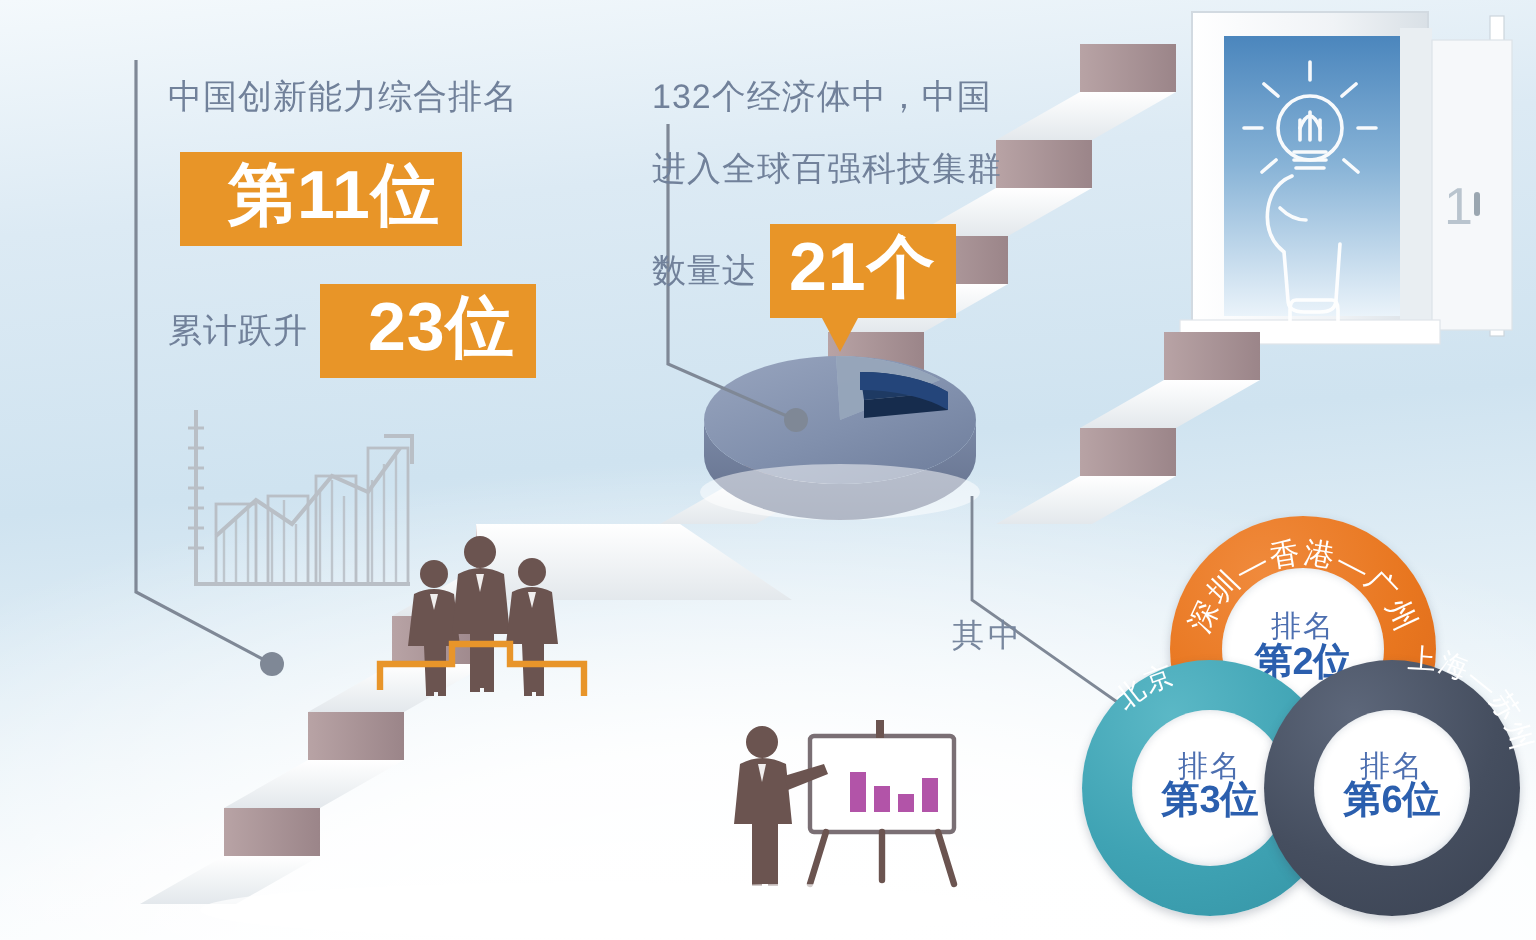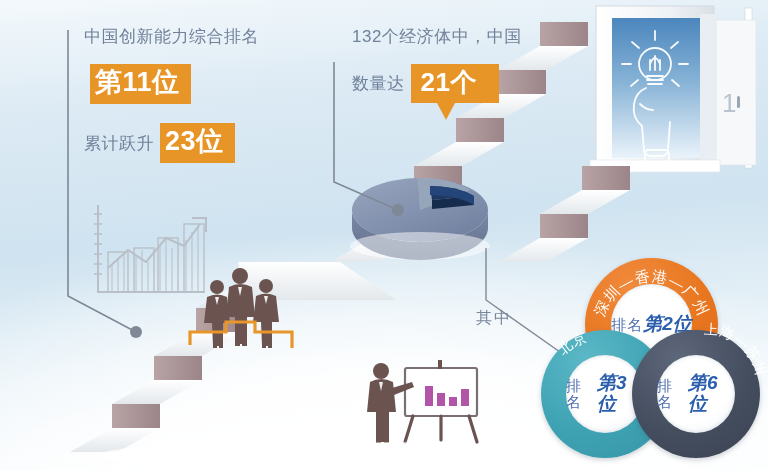--- a/index.html
+++ b/index.html
@@ -10,58 +10,58 @@
   #stage{
     position:relative;width:768px;height:470px;overflow:hidden;
     background:
       radial-gradient(120% 90% at 50% 105%, #ffffff 0%, rgba(255,255,255,0.92) 28%, rgba(255,255,255,0.0) 62%),
       linear-gradient(175deg, #f4f9fc 0%, #dceaf4 22%, #cfe3f0 48%, #e8f2f8 72%, #fafdfe 92%);
   }
   .layer{position:absolute;left:0;top:0;width:768px;height:470px;}
   svg.layer{pointer-events:none;}
 
   
-  .txtblock{position:absolute;color:#6b7a94;}
+  .txtblock{position:absolute;color:#6b7a94;margin-top:12px;}
   .line{
     display:flex;align-items:center;white-space:nowrap;
     font-size:17px;letter-spacing:.5px;color:#71819a;
     line-height:1;
   }
   #block1{left:84px;top:28px;}
   #block1 .line{margin-bottom:19px;}
-  #block2{left:352px;top:28px;text-align:right;}
+  #block2{left:326px;top:28px;text-align:right;}
   #block2 .line{margin-bottom:19px;}
 
   .badge{
     display:inline-block;background:#e89528;color:#ffffff;
     font-weight:bold;line-height:1;
   }
-  .badge.b2{font-size:27px;padding:5px 11px 8px 5px;margin-left:6px;}
-  .badge.b3{font-size:26px;padding:5px 22px 8px 10px;margin-left:6px;position:relative;}
+  .badge.b2{font-size:34px;padding:5px 11px 8px 24px;margin-left:6px;}
+  .badge.b3{font-size:34px;padding:5px 10px 8px 10px;margin-left:6px;position:relative;}
   .badge.b3:after{
     content:"";position:absolute;left:26px;top:100%;
     border-left:9px solid transparent;border-right:9px solid transparent;
     border-top:17px solid #e89528;
   }
 
   .qizhong{
     position:absolute;left:476px;top:308px;font-size:16px;color:#78879e;
     letter-spacing:2px;
   }
 
   
   .ring{position:absolute;border-radius:50%;}
   .ring .hub{
     position:absolute;border-radius:50%;
     background:radial-gradient(circle at 38% 30%,#ffffff 60%,#eef2f6 100%);
-    display:flex;flex-direction:row;align-items:center;justify-content:center;
+    display:flex;flex-direction:column;align-items:center;justify-content:center;
     box-shadow:0 0 4px rgba(70,90,120,.22) inset;
   }
   .hub .r1{font-size:15px;color:#4d6fb0;line-height:1.05;letter-spacing:1px;}
-  .hub .r2{font-size:19px;color:#2b5fae;font-weight:bold;line-height:1.1;letter-spacing:0px;font-style:italic;}
+  .hub .r2{font-size:19px;color:#2b5fae;font-weight:bold;line-height:1.1;letter-spacing:0px;}
 
   #ringA{left:585px;top:258px;width:133px;height:133px;
     background:radial-gradient(circle at 35% 22%,#f08a3c 0%,#e8761f 55%,#d9671a 100%);
     box-shadow:0 2px 5px rgba(60,70,90,.25);}
   #ringA .hub{left:26px;top:26px;width:81px;height:81px;}
   #ringB{left:541px;top:330px;width:128px;height:128px;
     background:radial-gradient(circle at 35% 22%,#5bb8c6 0%,#3fa3b4 55%,#3594a5 100%);
     box-shadow:0 2px 5px rgba(60,70,90,.25);}
   #ringB .hub{left:25px;top:25px;width:78px;height:78px;}
   #ringC{left:632px;top:330px;width:128px;height:128px;
@@ -287,20 +287,23 @@
       <span>累计跃升</span>
       <span class="badge b2">23位</span>
     </div>
   </div>
 
   <div class="txtblock" id="block2">
     <div class="line">
       <span>132个经济体中，中国</span>
     </div>
     <div class="line">
+      <span>进入全球百强科技集群</span>
+    </div>
+    <div class="line">
       <span>数量达</span>
       <span class="badge b3">21个</span>
     </div>
   </div>
 
   <div class="qizhong">其中</div>
 
   <div class="ring" id="ringA">
     <svg class="arcsvg" width="133" height="133" viewBox="0 0 133 133" xmlns="http://www.w3.org/2000/svg">
       <defs>

